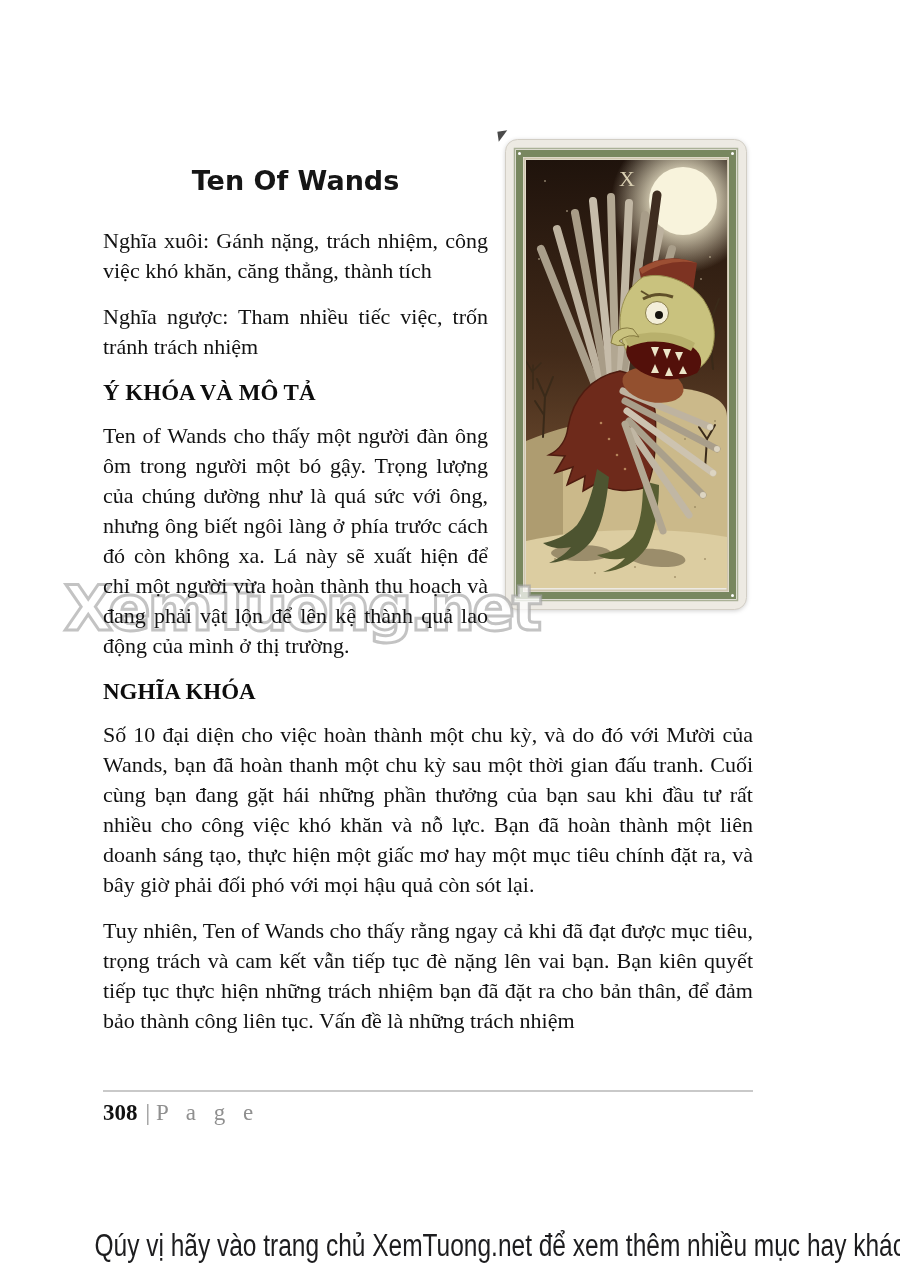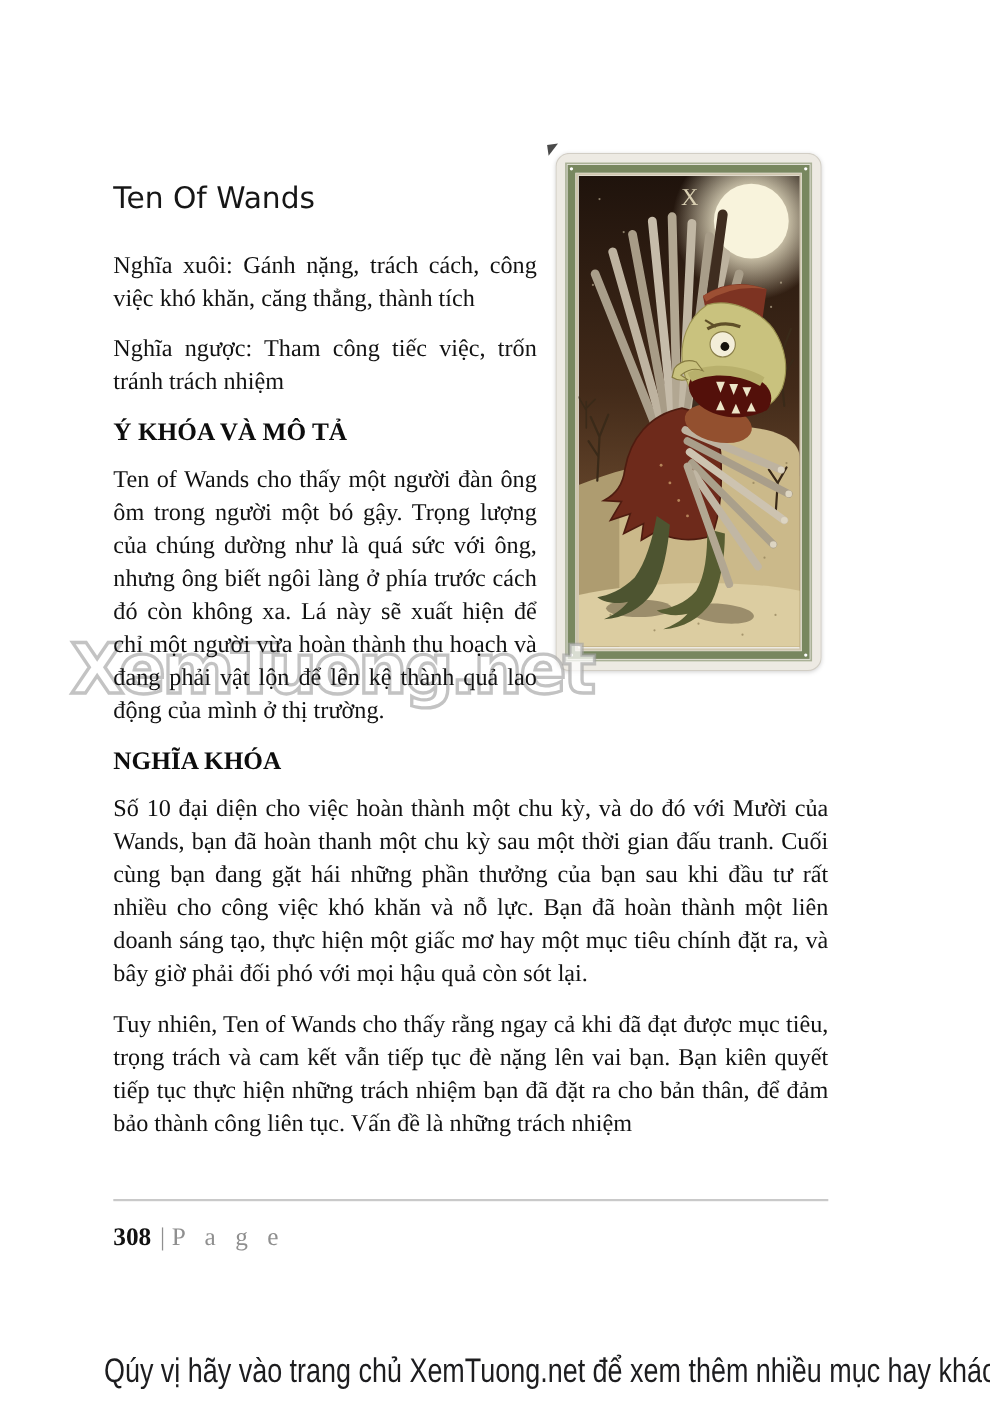--- a/index.html
+++ b/index.html
@@ -17,28 +17,28 @@
   
   .watermark { position:absolute; left:64px; top:572px; z-index:2; white-space:nowrap;
           font-family:"DejaVu Sans", sans-serif; font-weight:bold;
           font-size:63px; letter-spacing:-3px;
           color:rgba(255,255,255,0.72);
           -webkit-text-stroke:3px rgba(163,163,163,0.65); }
 
   
   .content { position:absolute; left:103px; top:164px; width:650px; z-index:3; }
   .wrap-spacer { float:right; width:265px; height:452px; }
-  .title { font-family:"DejaVu Sans", sans-serif; font-weight:normal; font-size:27px;
-           line-height:34px; color:#161616; margin-bottom:28px; }
+  .title { font-family:"DejaVu Sans", sans-serif; font-weight:bold; font-size:27px;
+           line-height:34px; color:#161616; margin-bottom:28px;text-align:center; }
   .heading { font-size:23px; font-weight:bold; line-height:30px; margin-bottom:13px; color:#0d0d0d; }
   .para { font-size:22px; line-height:30px; text-align:justify; margin-bottom:16px; color:#121212; }
 
   
   .pagefooter { position:absolute; left:103px; top:1090px; width:650px; z-index:3;
-          border-top:2px solid #c9c9c9; padding-top:20px; font-size:23px; }
+          border-top:2px solid #c9c9c9; padding-top:8px; font-size:23px; }
   .pagefooter .num { font-weight:bold; color:#111; }
   .pagefooter .sep { color:#8f8f8f; padding:0 6px 0 8px; }
   .pagefooter .pglabel { color:#8f8f8f; letter-spacing:6px; }
 
   
   .banner { position:absolute; left:0; top:1228px; width:900px; z-index:3; text-align:center;
           font-family:"Liberation Sans", sans-serif; font-size:31px; color:#1d1d1f;
           transform:scaleX(0.79); transform-origin:center; white-space:nowrap; }
 </style>
 </head>
@@ -192,22 +192,22 @@
     </svg>
   </div>
   <div class="corner-artifact"></div>
 
   <div class="watermark">XemTuong.net</div>
 
   <div class="content">
     <div class="wrap-spacer"></div>
     <div class="title">Ten Of Wands</div>
 
-    <p class="para">Nghĩa xuôi: Gánh nặng, trách cách, công việc khó khăn, căng thẳng, thành tích</p>
-    <p class="para">Nghĩa ngược: Tham công tiếc việc, trốn tránh trách nhiệm</p>
+    <p class="para">Nghĩa xuôi: Gánh nặng, trách nhiệm, công việc khó khăn, căng thẳng, thành tích</p>
+    <p class="para">Nghĩa ngược: Tham nhiều tiếc việc, trốn tránh trách nhiệm</p>
 
     <div class="heading">Ý KHÓA VÀ MÔ TẢ</div>
     <p class="para">Ten of Wands cho thấy một người đàn ông ôm trong người một bó gậy. Trọng lượng của chúng dường như là quá sức với ông, nhưng ông biết ngôi làng ở phía trước cách đó còn không xa. Lá này sẽ xuất hiện để chỉ một người vừa hoàn thành thu hoạch và đang phải vật lộn để lên kệ thành quả lao động của mình ở thị trường.</p>
 
     <div class="heading">NGHĨA KHÓA</div>
     <p class="para">Số 10 đại diện cho việc hoàn thành một chu kỳ, và do đó với Mười của Wands, bạn đã hoàn thanh một chu kỳ sau một thời gian đấu tranh. Cuối cùng bạn đang gặt hái những phần thưởng của bạn sau khi đầu tư rất nhiều cho công việc khó khăn và nỗ lực. Bạn đã hoàn thành một liên doanh sáng tạo, thực hiện một giấc mơ hay một mục tiêu chính đặt ra, và bây giờ phải đối phó với mọi hậu quả còn sót lại.</p>
     <p class="para">Tuy nhiên, Ten of Wands cho thấy rằng ngay cả khi đã đạt được mục tiêu, trọng trách và cam kết vẫn tiếp tục đè nặng lên vai bạn. Bạn kiên quyết tiếp tục thực hiện những trách nhiệm bạn đã đặt ra cho bản thân, để đảm bảo thành công liên tục. Vấn đề là những trách nhiệm</p>
   </div>
 
   <div class="pagefooter">

